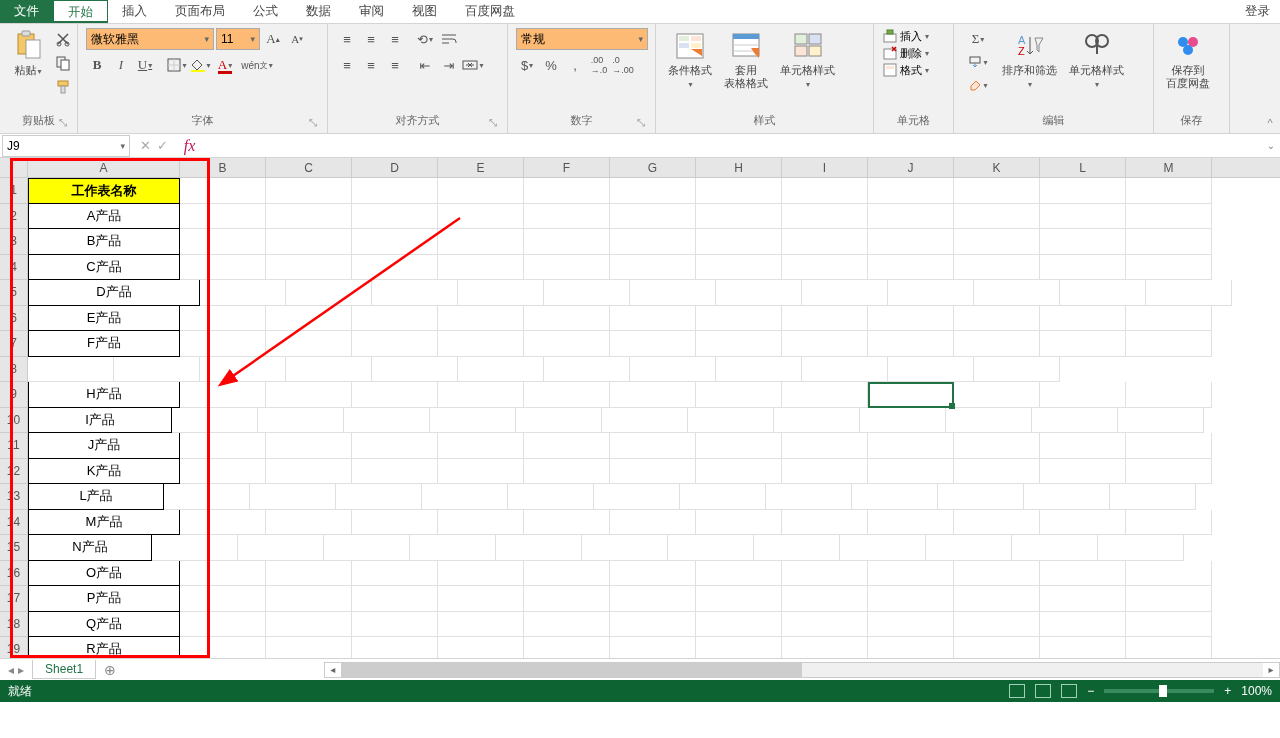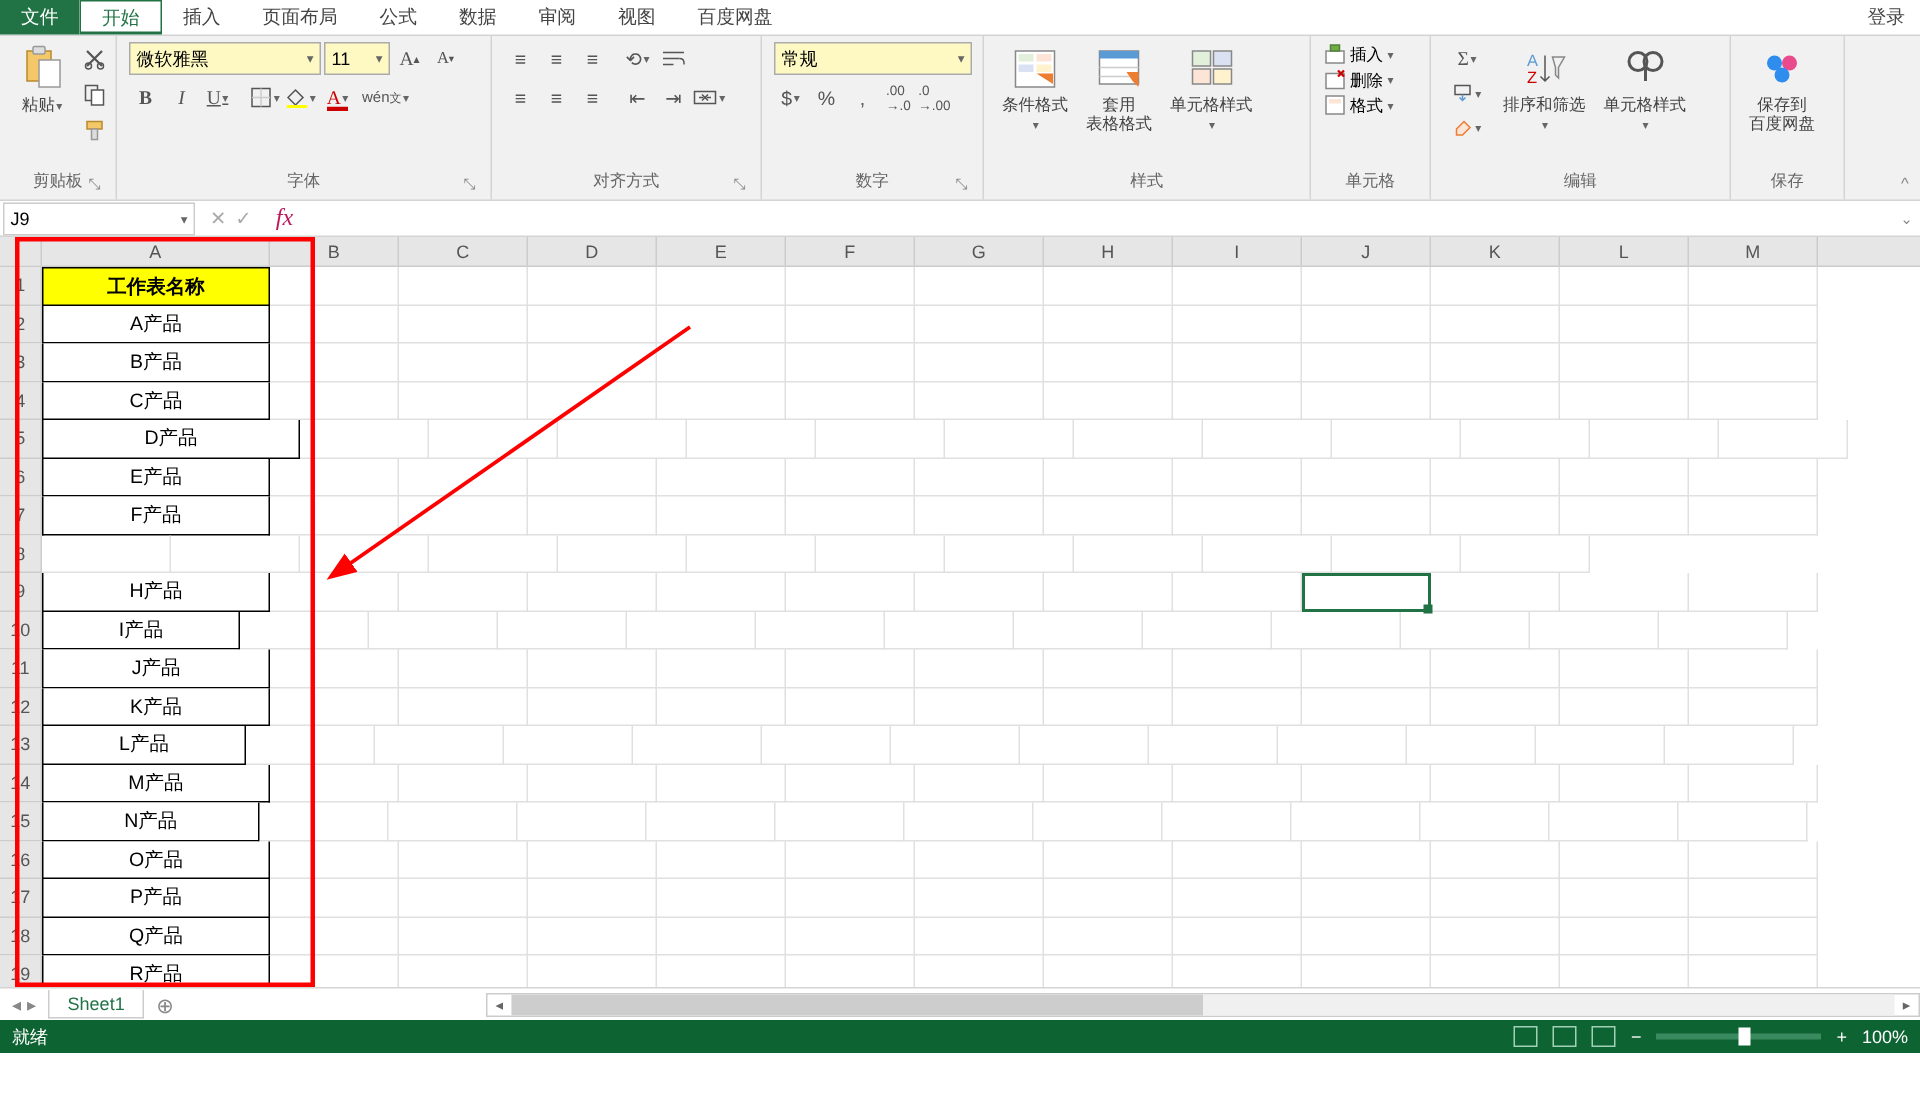--- a/index.html
+++ b/index.html
@@ -18,21 +18,21 @@
 .group-body { flex: 1; display: flex; align-items: flex-start; gap: 4px; }
 .group-label { height: 16px; font-size: 11px; color: #666; text-align: center; position: relative; }
 .dialog-launcher { position: absolute; right: 2px; bottom: 0; font-size: 10px; color: #888; }
 
 .bigbtn { display: flex; flex-direction: column; align-items: center; gap: 2px; padding: 2px 4px; font-size: 11px; color: #444; cursor: pointer; }
 .bigbtn .ic { width: 32px; height: 32px; display: flex; align-items: center; justify-content: center; }
 .bigbtn .lbl { line-height: 1.2; text-align: center; }
 .smbtn { width: 22px; height: 22px; display: flex; align-items: center; justify-content: center; font-size: 13px; color: #555; cursor: pointer; }
 .col { display: flex; flex-direction: column; gap: 2px; }
 .row { display: flex; gap: 2px; align-items: center; }
-.combo { height: 22px; border: 1px solid #ababab; background: #fef9c3; font-size: 12px; padding: 0 4px; display: flex; align-items: center; }
+.combo { height: 22px; border: 1px solid #ababab; background: #fdba74; font-size: 12px; padding: 0 4px; display: flex; align-items: center; }
 .combo .dd { margin-left: auto; font-size: 9px; color: #666; }
 .dd-arrow { font-size: 8px; color: #666; margin-left: 1px; }
 
 
 .fbar { height: 24px; border-bottom: 1px solid #d4d4d4; display: flex; align-items: center; background: #fff; }
 .namebox { width: 128px; height: 22px; border: 1px solid #ccc; margin-left: 2px; padding: 0 4px; font-size: 12px; display: flex; align-items: center; }
 .namebox .dd { margin-left: auto; font-size: 9px; color: #666; }
 .fxbtns { display: flex; gap: 6px; padding: 0 10px; color: #aaa; font-size: 13px; }
 .fx { font-style: italic; font-family: serif; color: #be185d; padding: 0 6px; }
 .formula-input { flex: 1; height: 22px; font-size: 12px; }
@@ -539,21 +539,21 @@
         <div class="cell" style="width: 86px;"></div>
         <div class="cell" style="width: 86px;"></div>
         <div class="cell" style="width: 86px;"></div>
         <div class="cell" style="width: 86px;"></div>
         <div class="cell" style="width: 86px;"></div>
         <div class="cell" style="width: 86px;"></div>
         <div class="cell" style="width: 86px;"></div>
       </div>
       <div class="grow">
         <div class="rh">10</div>
-        <div class="cell data-cell" style="width: 132px;">I产品</div>
+        <div class="cell data-cell" style="width: 144px;">I产品</div>
         <div class="cell" style="width: 86px;"></div>
         <div class="cell" style="width: 86px;"></div>
         <div class="cell" style="width: 86px;"></div>
         <div class="cell" style="width: 86px;"></div>
         <div class="cell" style="width: 86px;"></div>
         <div class="cell" style="width: 86px;"></div>
         <div class="cell" style="width: 86px;"></div>
         <div class="cell" style="width: 86px;"></div>
         <div class="cell" style="width: 86px;"></div>
         <div class="cell" style="width: 86px;"></div>
@@ -619,21 +619,21 @@
         <div class="cell" style="width: 86px;"></div>
         <div class="cell" style="width: 86px;"></div>
         <div class="cell" style="width: 86px;"></div>
         <div class="cell" style="width: 86px;"></div>
         <div class="cell" style="width: 86px;"></div>
         <div class="cell" style="width: 86px;"></div>
         <div class="cell" style="width: 86px;"></div>
       </div>
       <div class="grow">
         <div class="rh">15</div>
-        <div class="cell data-cell" style="width: 145px;">N产品</div>
+        <div class="cell data-cell" style="width: 124px;">N产品</div>
         <div class="cell" style="width: 86px;"></div>
         <div class="cell" style="width: 86px;"></div>
         <div class="cell" style="width: 86px;"></div>
         <div class="cell" style="width: 86px;"></div>
         <div class="cell" style="width: 86px;"></div>
         <div class="cell" style="width: 86px;"></div>
         <div class="cell" style="width: 86px;"></div>
         <div class="cell" style="width: 86px;"></div>
         <div class="cell" style="width: 86px;"></div>
         <div class="cell" style="width: 86px;"></div>

